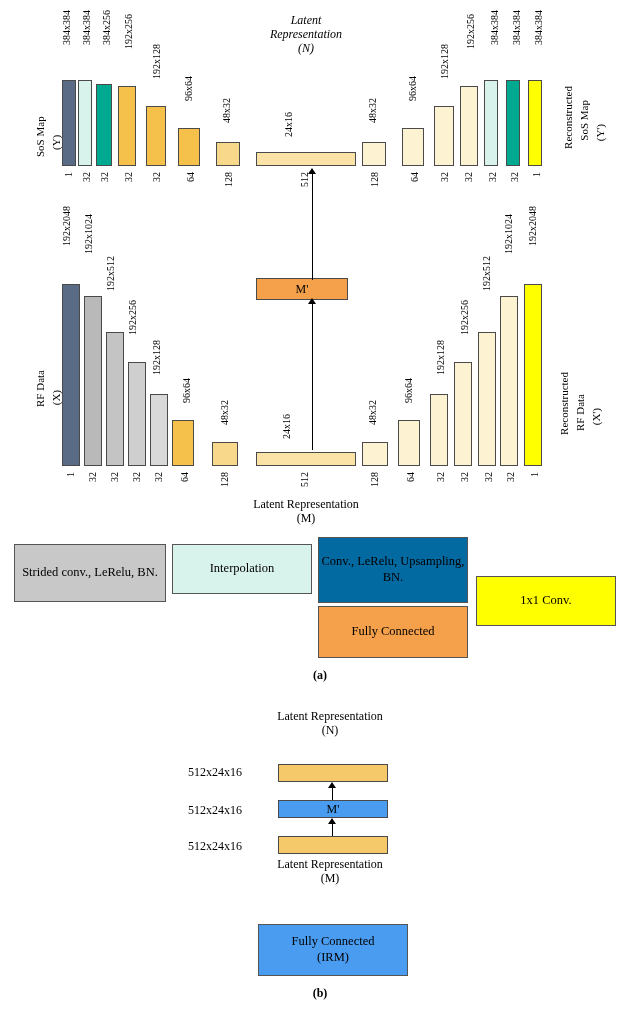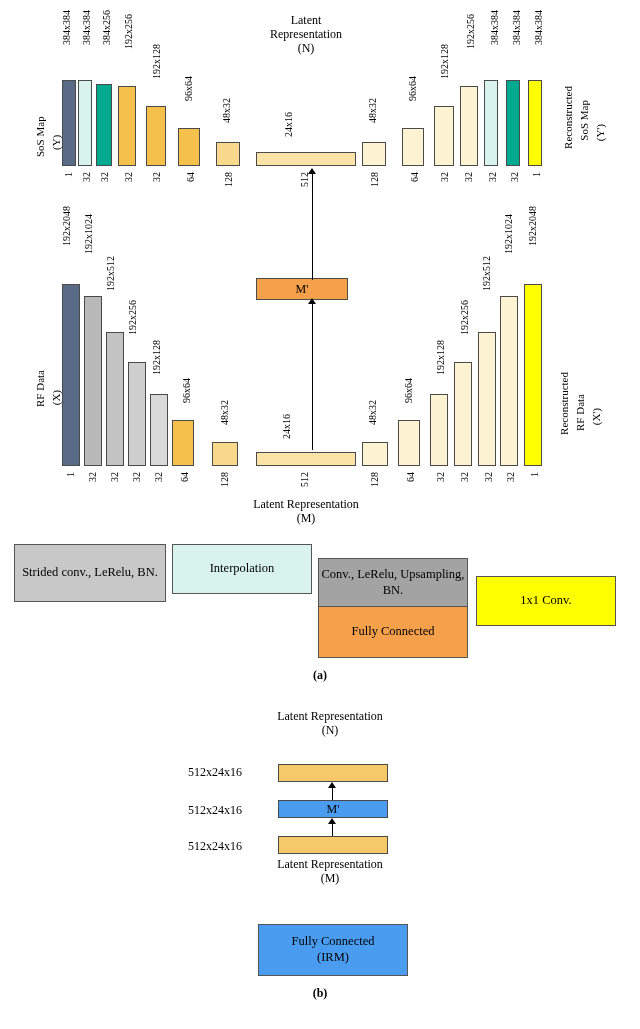--- a/index.html
+++ b/index.html
@@ -27,21 +27,21 @@
 
   <div class="abs" style="left:24px;top:92px;width:50px;">
     <div class="vtext lbl11 center" style="position:absolute;left:10px;top:0;height:90px;">
       <span>SoS Map</span>
     </div>
     <div class="vtext lbl11 center" style="position:absolute;left:26px;top:30px;height:40px;">
       <span>(Y)</span>
     </div>
   </div>
 
-  <div class="abs center lbl12" style="left:236px;top:14px;width:140px;">
+  <div class="abs center lbl12" style="left:236px;top:14px;width:140px;font-style:italic;">
     <div>Latent</div>
     <div>Representation</div>
     <div>(N)</div>
   </div>
 
   <div class="abs" style="left:560px;top:86px;width:70px;height:110px;">
     <div class="vtext lbl11" style="position:absolute;left:2px;top:0;">
       <span>Reconstructed</span>
     </div>
     <div class="vtext lbl11" style="position:absolute;left:18px;top:14px;">
@@ -262,21 +262,21 @@
   <div class="arrow-head" style="left:308px;top:168px;"></div>
   <div class="arrow-line" style="left:312px;top:302px;height:148px;"></div>
   <div class="arrow-head" style="left:308px;top:298px;"></div>
 
   <div class="legend-box" style="left:14px;top:544px;width:152px;height:58px;background:#c8c8c8;position:absolute;">
     <span>Strided conv., LeRelu, BN.</span>
   </div>
   <div class="legend-box" style="left:172px;top:544px;width:140px;height:50px;background:#d8f2ec;position:absolute;">
     <span>Interpolation</span>
   </div>
-  <div class="legend-box" style="left:318px;top:558px;width:150px;height:50px;background:#a3a3a3;position:absolute;">
+  <div class="legend-box" style="left:318px;top:537px;width:150px;height:66px;background:#0369a1;position:absolute;">
     <span>Conv., LeRelu, Upsampling, BN.</span>
   </div>
   <div class="legend-box" style="left:476px;top:576px;width:140px;height:50px;background:#ffff00;position:absolute;">
     <span>1x1 Conv.</span>
   </div>
   <div class="legend-box" style="left:318px;top:606px;width:150px;height:52px;background:#f5a04a;position:absolute;">
     <span>Fully Connected</span>
   </div>
 
   <div class="abs cap" style="left:0;top:668px;width:640px;">(a)</div>

